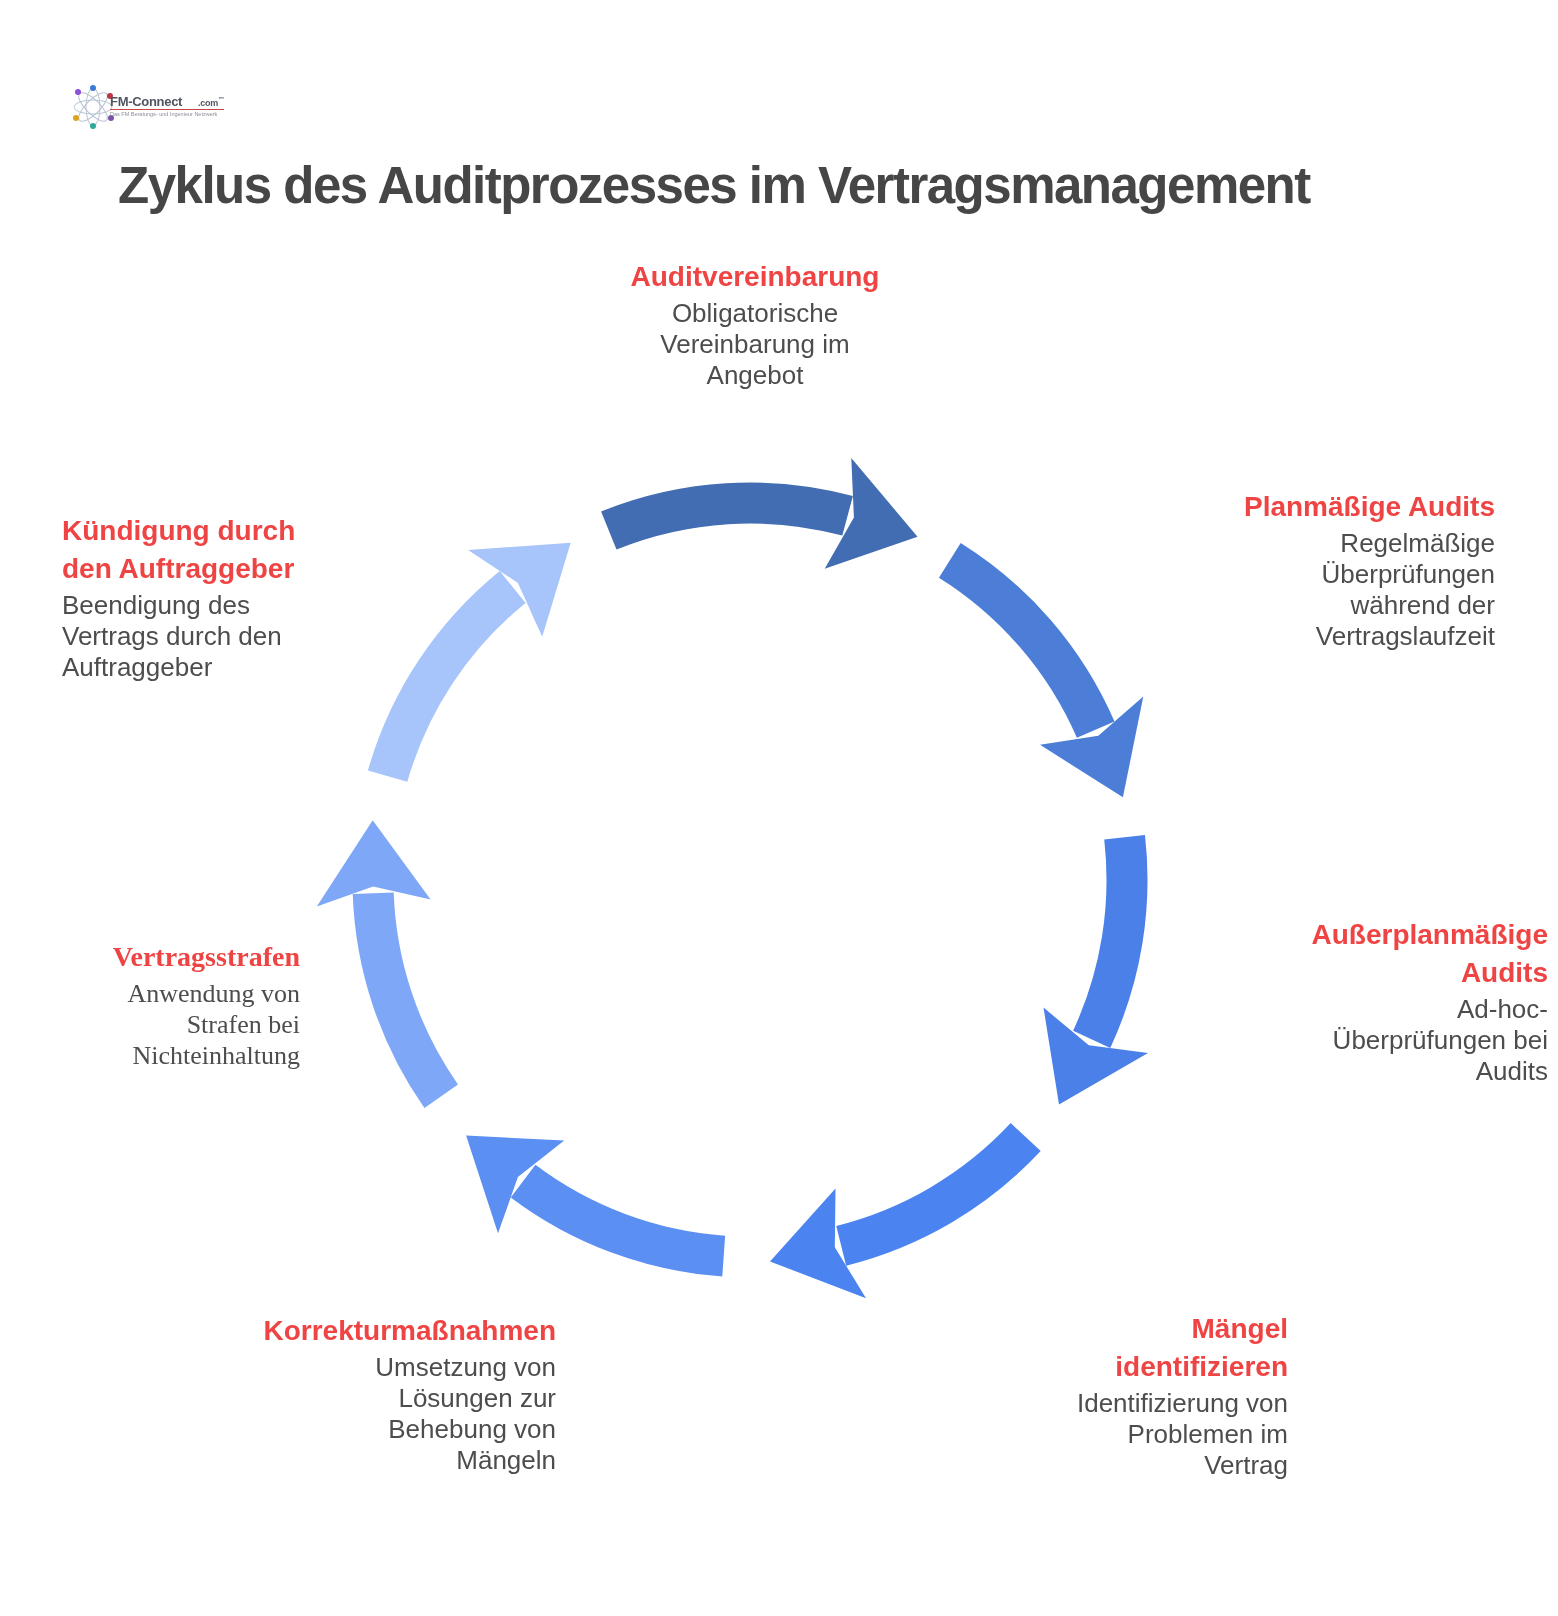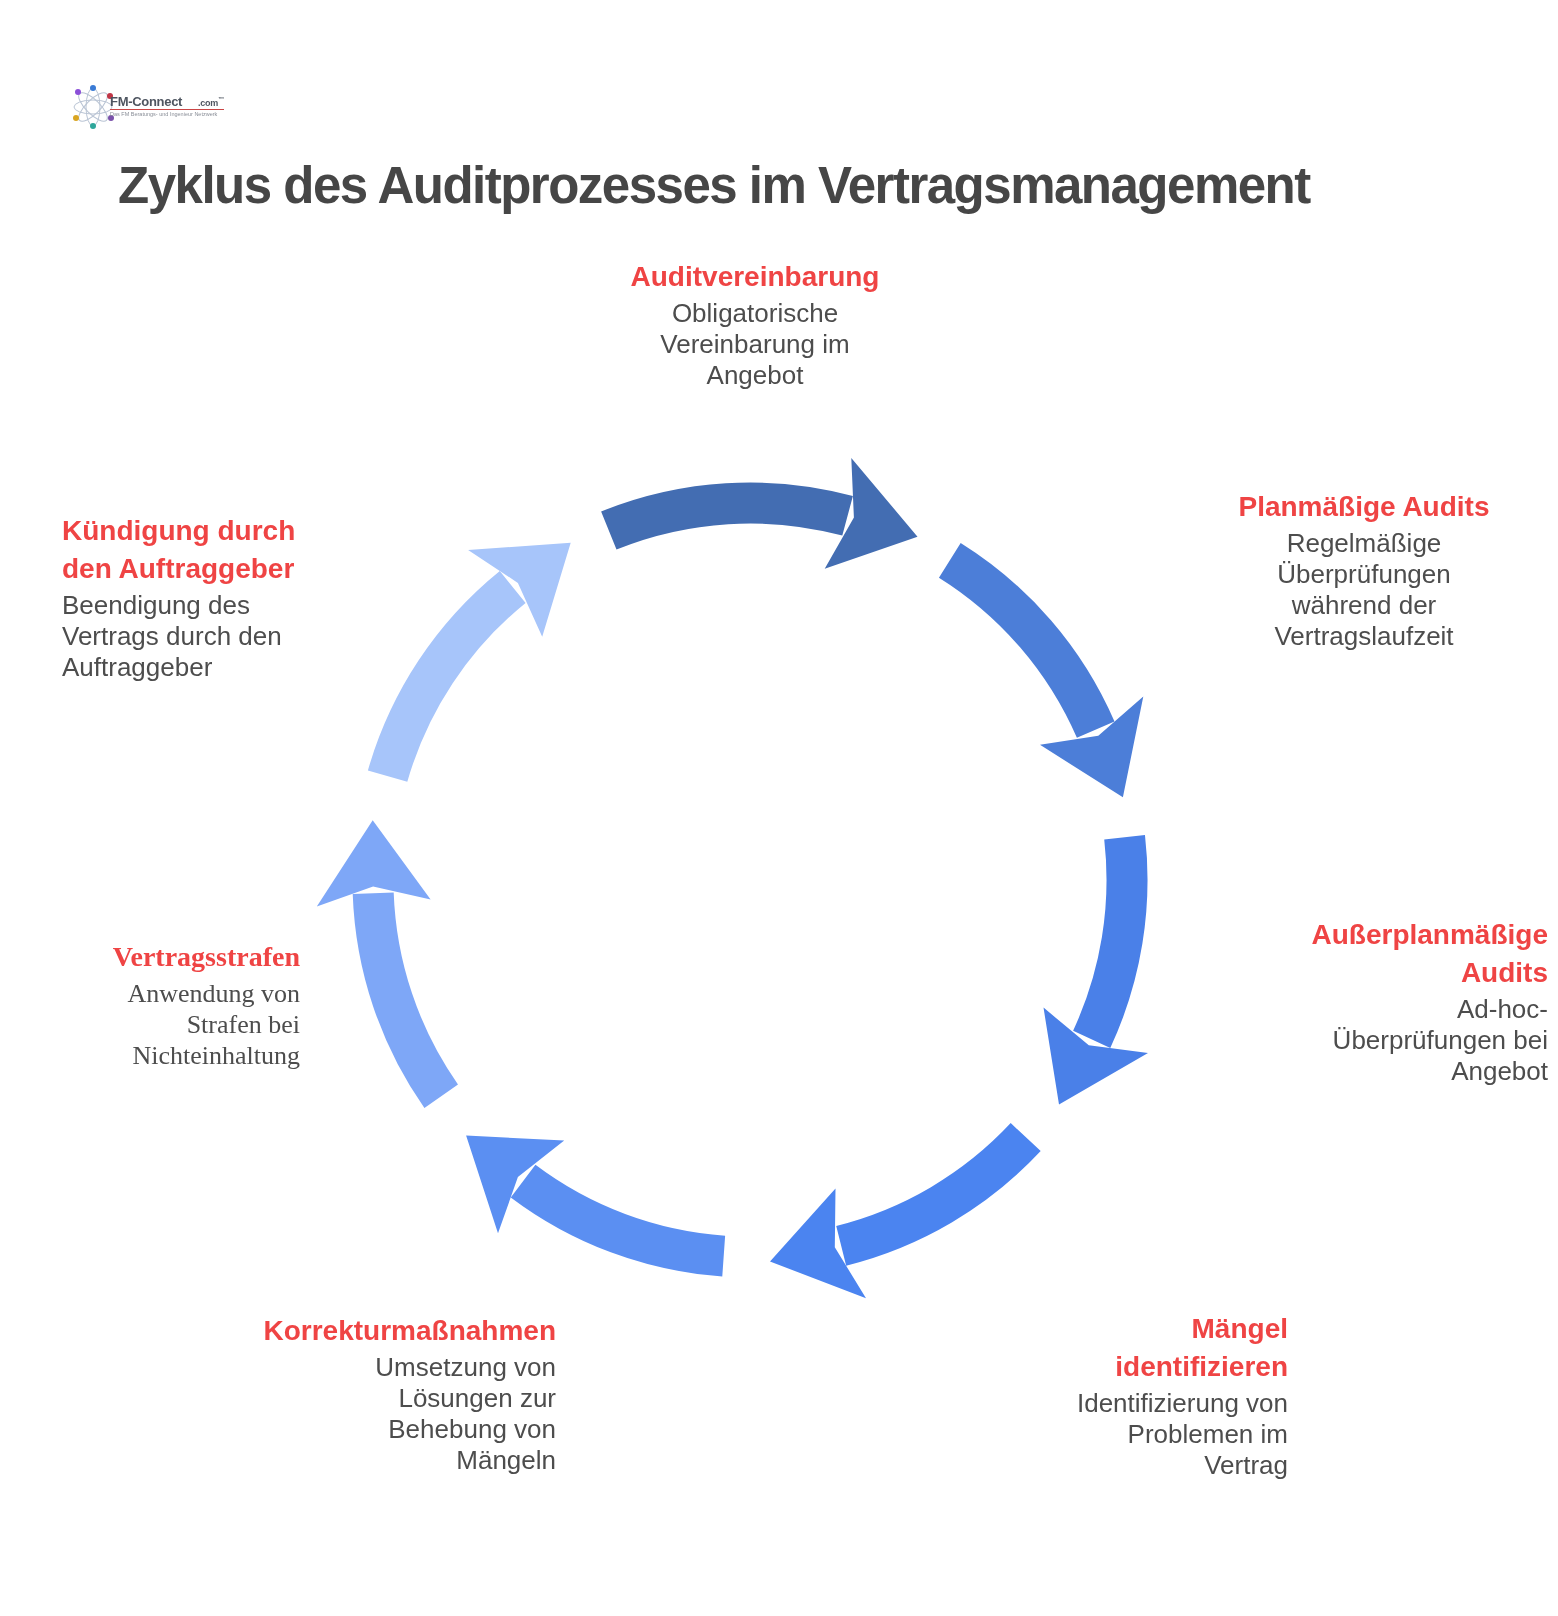--- a/index.html
+++ b/index.html
@@ -20,21 +20,21 @@
   .logo-line1 sup{font-size:6px;}
   .logo-tagline{font-size:5.5px;color:#8a8f98;border-top:1px solid #c94545;padding-top:1px;white-space:nowrap;}
   .node{position:absolute;z-index:2;}
   .node-title{
     font-size:28px;font-weight:700;color:#ef4444;line-height:38px;white-space:pre-line;
   }
   .node-desc{
     font-size:26px;font-weight:400;color:#4d4d4d;line-height:31px;white-space:pre-line;margin-top:2px;
   }
   .n-top{left:555px;top:258px;width:400px;text-align:center;}
-  .n-top-right{left:1155px;top:488px;width:340px;text-align:center;margin-left:39px;}
+  .n-top-right{left:1155px;top:488px;width:340px;text-align:right;}
   .n-right{left:1218px;top:916px;width:330px;text-align:right;}
   .n-bottom-right{left:958px;top:1310px;width:330px;text-align:right;}
   .n-bottom-left{left:216px;top:1312px;width:340px;text-align:right;}
   .n-left{left:40px;top:938px;width:260px;text-align:right;font-family:Liberation Serif, serif;}
   .n-top-left{left:62px;top:512px;width:300px;}
 </style>
 </head>
 <body>
 
 <svg id="cycle-svg" viewBox="0 0 1558 1616" xmlns="http://www.w3.org/2000/svg">
@@ -104,21 +104,21 @@
 Überprüfungen
 während der
 Vertragslaufzeit</div>
 </div>
 
 <div class="node n-right">
   <div class="node-title">Außerplanmäßige
 Audits</div>
   <div class="node-desc">Ad-hoc-
 Überprüfungen bei
-Angebot</div>
+Audits</div>
 </div>
 
 <div class="node n-bottom-right">
   <div class="node-title">Mängel
 identifizieren</div>
   <div class="node-desc">Identifizierung von
 Problemen im
 Vertrag</div>
 </div>
 

